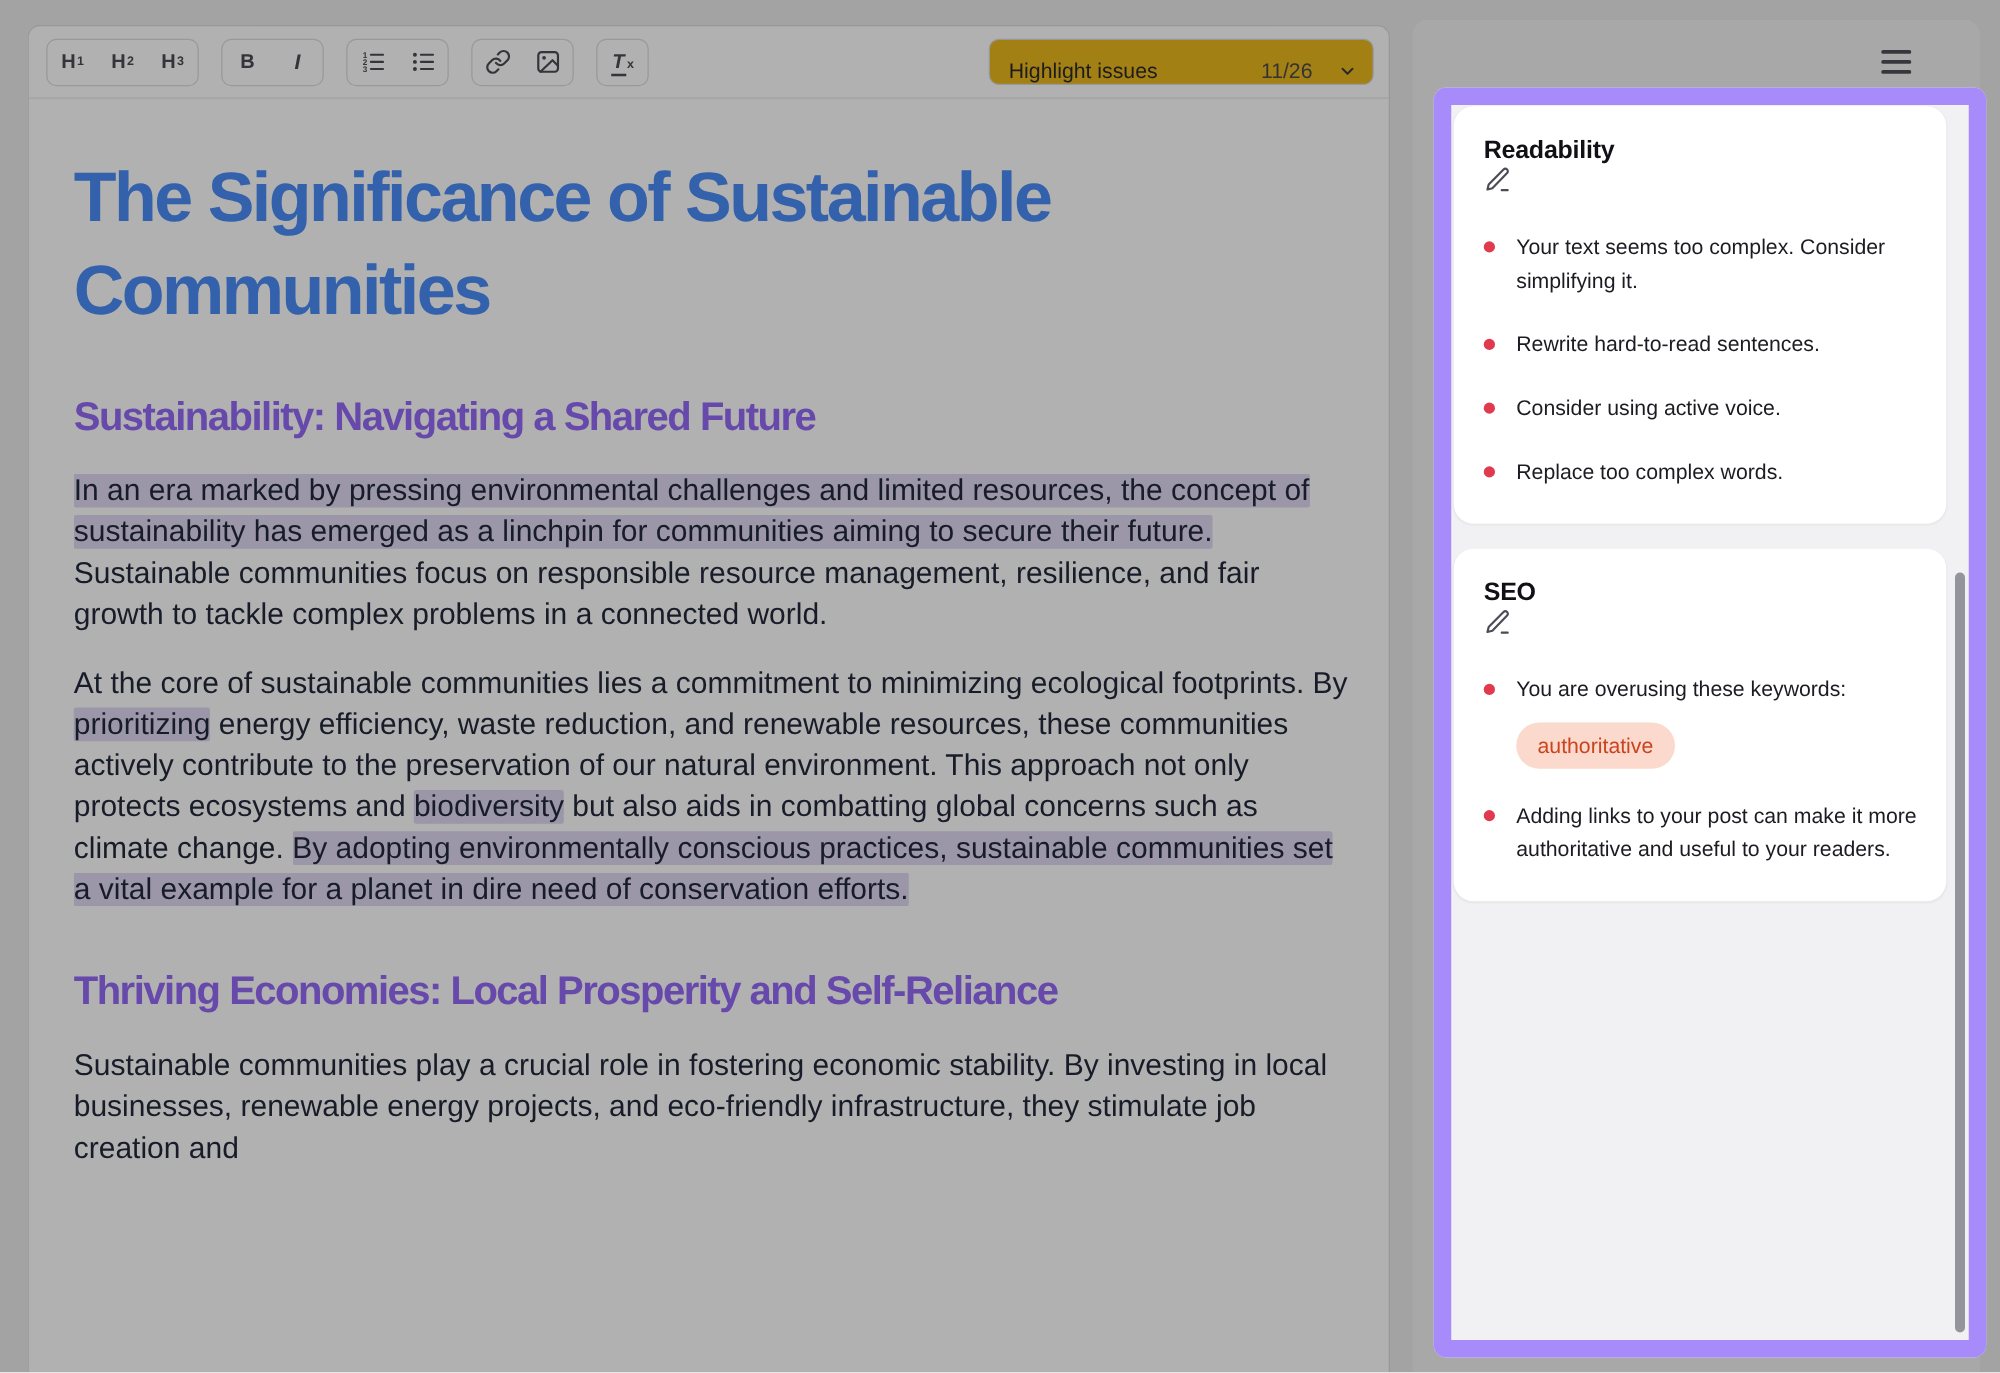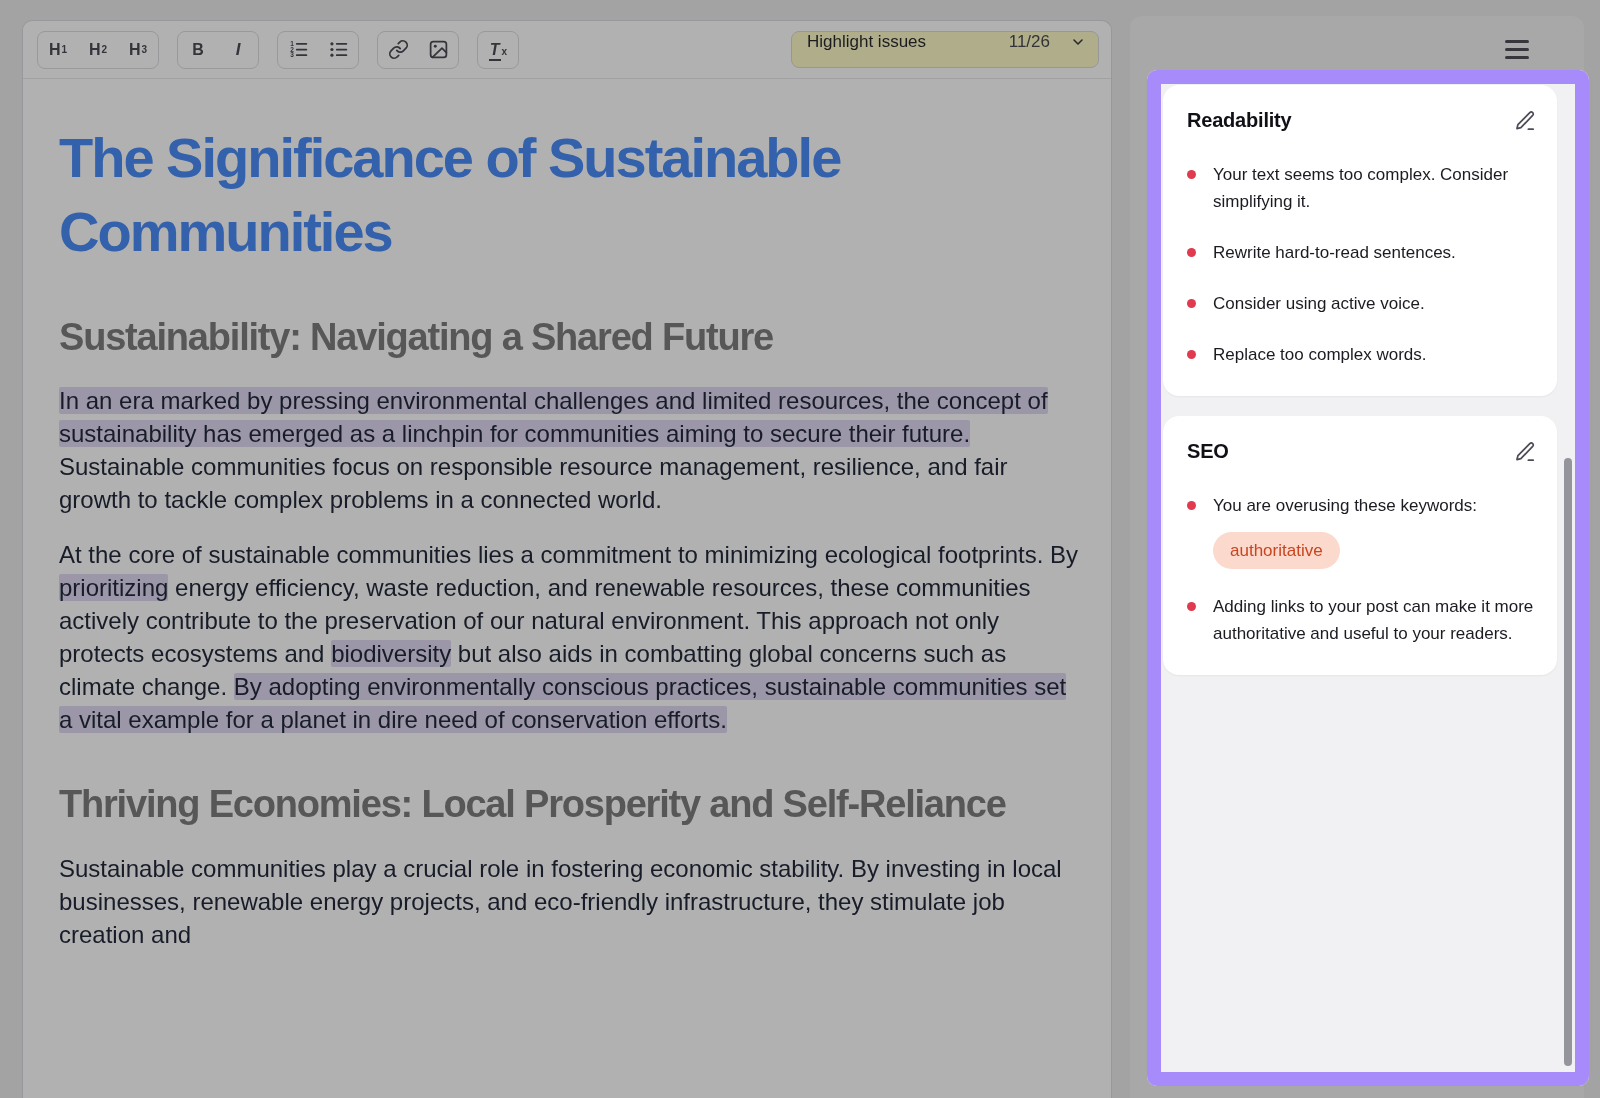--- a/index.html
+++ b/index.html
@@ -20,43 +20,43 @@
             display:flex; align-items:center; justify-content:center;
             font-family:inherit; font-size:16px; font-weight:bold; color:#3c3c45; }
   .tb-btn sub { font-size:10px; font-weight:bold; margin-left:1px; }
   .tb-btn.italic { font-style:italic; font-size:17px; }
   .tb-btn svg { width:21px; height:21px; stroke:#3c3c45; fill:none; stroke-width:2; stroke-linecap:round; stroke-linejoin:round; }
   .tb-btn svg .fillpart { fill:#3c3c45; stroke:none; }
   .tx em { font-style:italic; font-weight:bold; border-bottom:2px solid #3c3c45; padding:0 1px 1px 1px; }
   .tx small { font-size:10px; font-weight:bold; margin-left:1px; }
 
   .hl-dropdown { margin-left:auto; width:308px; height:37px; border:1px solid #d6d6db; border-radius:8px;
-                 background:#fef9c3; display:flex; align-items:flex-start; padding:0 12px 0 15px; cursor:pointer; }
+                 background:#eab308; display:flex; align-items:flex-end; padding:0 12px 0 15px; cursor:pointer; }
   .hl-dropdown .lbl { font-size:17px; color:#17171c; }
   .hl-dropdown .count { margin-left:auto; font-size:17px; color:#3a3a42; display:flex; align-items:center; gap:20px; }
   .hl-dropdown svg { width:16px; height:16px; stroke:#2c2c33; fill:none; stroke-width:2.4; stroke-linecap:round; stroke-linejoin:round; }
 
   .doc { padding:34px 28px 0 36px; }
   .doc h1 { font-size:56px; line-height:1.32; letter-spacing:-2px; color:#3b82f6; margin-top:8px; }
-  .doc h2 { font-size:38px; line-height:1.3; letter-spacing:-1.2px; color:#737373; margin-top:44px; }
+  .doc h2 { font-size:32px; line-height:1.3; letter-spacing:-1.2px; color:#8b5cf6; margin-top:44px; }
   .doc p  { font-size:24px; line-height:33px; color:#0f172a; margin-top:22px; }
   .doc .hl { background:var(--hl,#ddd6f1); border-radius:2px;
              -webkit-box-decoration-break:clone; box-decoration-break:clone; }
 
   
   .panel { position:absolute; left:1130px; top:16px; width:454px; height:1082px;
            background:#f1f1f3; border-radius:12px 12px 0 0; }
   .hamburger { position:absolute; top:24px; right:55px; width:24px; height:19px; cursor:pointer;
                display:flex; flex-direction:column; justify-content:space-between; }
   .hamburger i { display:block; height:3px; border-radius:2px; background:#3f3f48; }
 
   .cards { position:absolute; left:33px; top:69px; width:394px; }
   .card { background:#ffffff; border-radius:16px; padding:24px 20px 28px 24px; margin-bottom:20px;
           box-shadow:0 1px 2px rgba(20,20,30,0.05); }
-  .card-head { display:flex; align-items:flex-start; justify-content:space-between; }
+  .card-head { display:flex; align-items:flex-start; justify-content:space-between;flex-direction:column; }
   .card-title { font-size:20px; font-weight:bold; color:#101016; letter-spacing:-0.2px; }
   .pencil-btn { border:none; background:transparent; cursor:pointer; padding:0; color:#4c4c56; }
   .pencil-btn svg { width:23px; height:23px; stroke:currentColor; fill:none; stroke-width:1.8;
                     stroke-linecap:round; stroke-linejoin:round; }
   .card ul { list-style:none; margin-top:26px; }
   .card li { display:flex; }
   .card li + li { margin-top:24px; }
   .dot { flex:0 0 9px; width:9px; height:9px; border-radius:50%; background:var(--bullet,#e13a4e); margin:9px 17px 0 0; }
   .li-body { font-size:17px; line-height:27px; color:#1b1b22; }
   .pill-row { display:flex; flex-wrap:wrap; gap:9px; margin-top:13px; }

